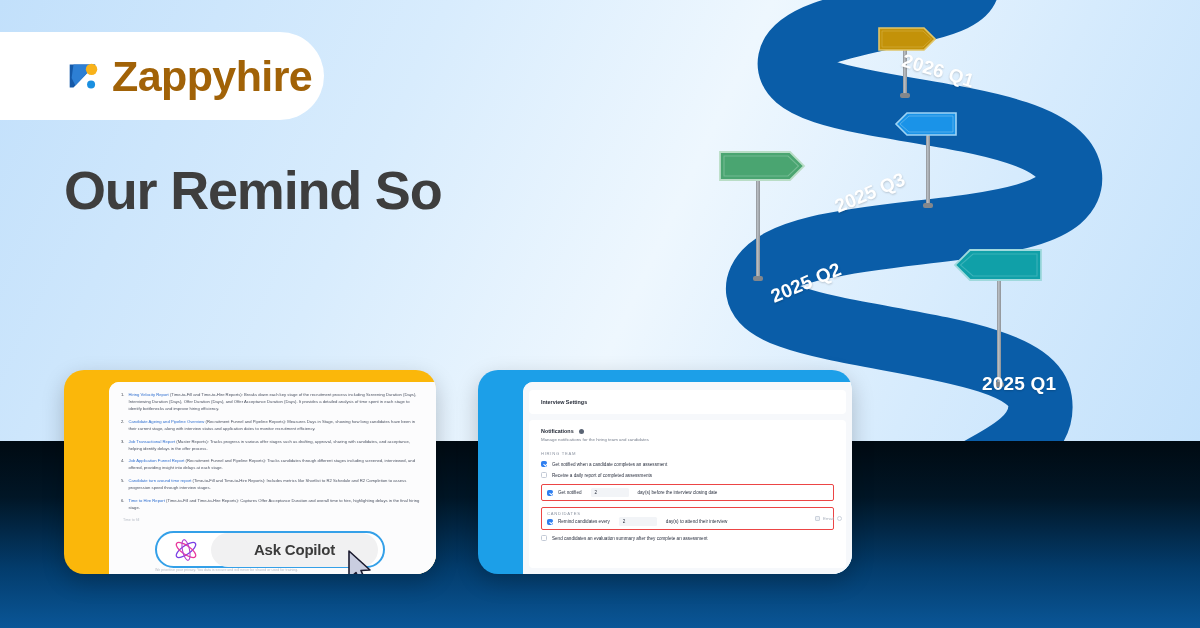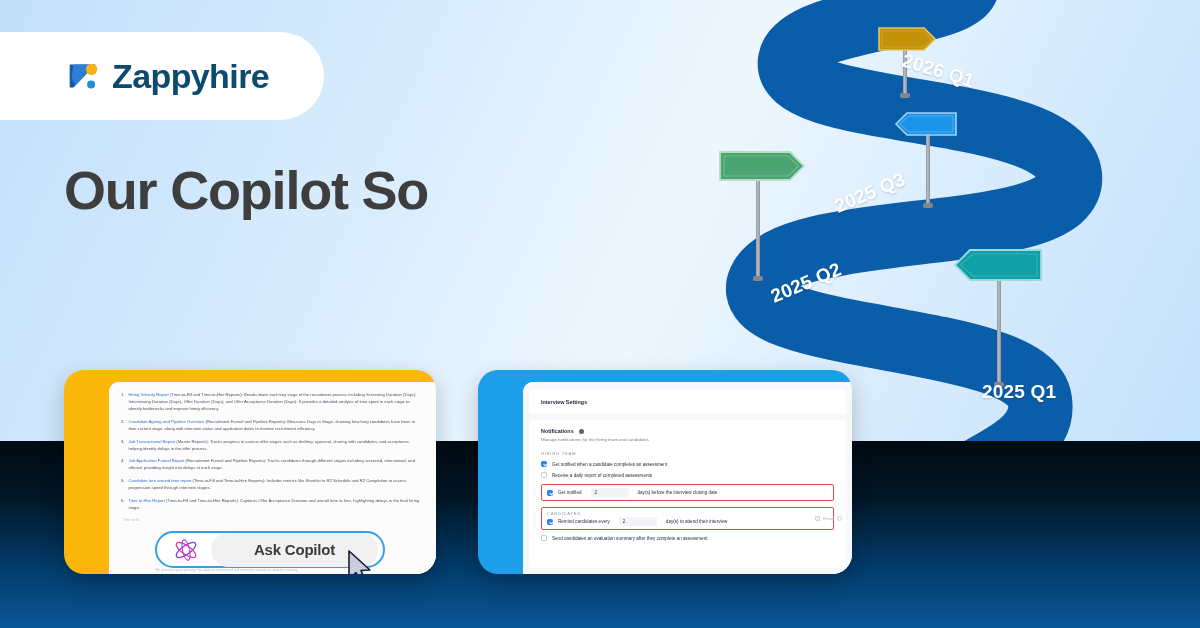--- a/index.html
+++ b/index.html
@@ -43,21 +43,21 @@
     color: #ffffff;
     font-weight: bold;
     font-size: 19px;
     letter-spacing: .2px;
     white-space: nowrap;
     text-shadow: 0 1px 2px rgba(0,0,0,.18);
   }
   #label-2026Q1 { left: 901px; top: 60px;  transform: rotate(17deg); }
   #label-2025Q3 { left: 833px; top: 182px; transform: rotate(-23deg); }
   #label-2025Q2 { left: 769px; top: 272px; transform: rotate(-23deg); }
-  #label-2025Q1 { left: 982px; top: 381px; transform: rotate(0deg); }
+  #label-2025Q1 { left: 982px; top: 373px; transform: rotate(0deg); }
 
   
   .signpost { position: absolute; }
   .sign-pole {
     position: absolute;
     width: 4px;
     background: linear-gradient(90deg,#8d9196 0%, #b9bec3 40%, #8d9196 100%);
     border-radius: 1px;
   }
   .sign-pole::after {
@@ -77,23 +77,23 @@
     width: 370px; height: 88px;
     background: #ffffff;
     border-radius: 44px;
     display: flex;
     align-items: center;
     padding-left: 110px;
     gap: 10px;
   }
   .logo-mark { width: 38px; height: 38px; flex: 0 0 38px; }
   .logo-word {
-    font-size: 34px;
+    font-size: 43px;
     font-weight: bold;
-    color: #0c4a6e;
+    color: #a16207;
     letter-spacing: -0.6px;
   }
 
   
   .headline {
     position: absolute;
     left: 64px; top: 160px;
     font-size: 54px;
     line-height: 1.14;
     font-weight: bold;
@@ -345,21 +345,21 @@
     <svg class="logo-mark" viewBox="0 0 40 40">
       <path d="M6 8 L33 8 L10 32 L6 32 Z" fill="#1559a8"></path>
       <path d="M10 8 L33 8 L12 30 L8 22 Z" fill="#2d7fd4"></path>
       <circle cx="29" cy="13" r="6" fill="#f8b21a"></circle>
       <circle cx="28.5" cy="29" r="4.2" fill="#1a8fe0"></circle>
     </svg>
     <span class="logo-word">Zappyhire</span>
   </div>
 
   <div class="headline">
-    <div>Our Copilot So</div>
+    <div>Our Remind So</div>
   </div>
 
   <div class="card-frame" id="card-reports">
     <div class="card-inner">
       <div class="reports-scroll">
 
         <div class="report-item">
           <span class="report-num">1.</span>
           <span><span class="report-link">Hiring Velocity Report</span>
           <span class="report-tail">(Time-to-Fill and Time-to-Hire Reports): Breaks down each key stage of the recruitment process including Screening Duration (Days), Interviewing Duration (Days), Offer Duration (Days), and Offer Acceptance Duration (Days). It provides a detailed analysis of time spent in each stage to identify bottlenecks and improve hiring efficiency.</span></span>

